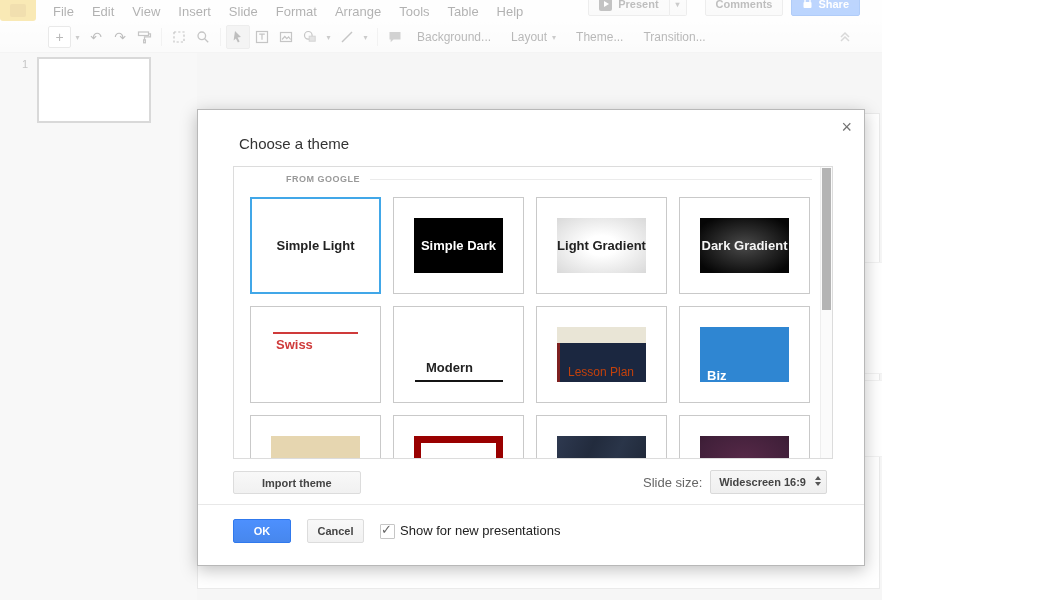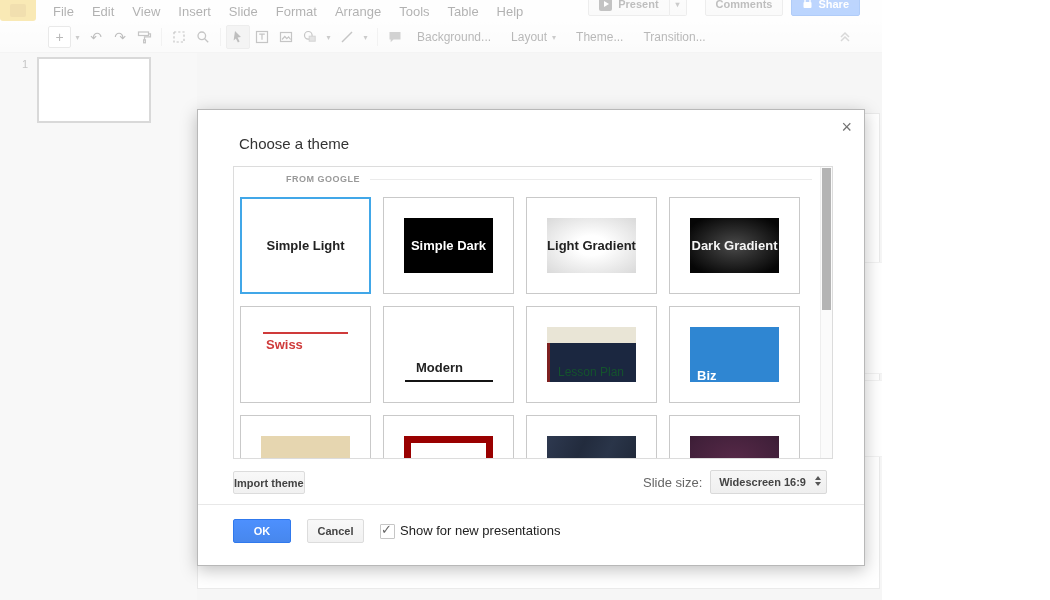--- a/index.html
+++ b/index.html
@@ -55,21 +55,21 @@
   .dlg-title{position:absolute;left:41px;top:25px;font-size:15px;color:#333;}
 
   .theme-list{position:absolute;left:35px;top:56px;width:598px;height:291px;border:1px solid #dcdcdc;
               background:#fff;overflow:hidden;box-sizing:content-box;}
   .section-head{position:absolute;left:10px;right:20px;top:7px;display:flex;align-items:center;padding-left:42px;}
   .section-label{font-size:9px;font-weight:bold;color:#999;letter-spacing:0.5px;}
   .section-rule{flex:1;margin-left:10px;border-top:1px solid #ebebeb;}
   .scrollbar{position:absolute;top:0;right:0;bottom:0;width:11px;background:#fbfbfb;border-left:1px solid #eee;cursor:pointer;}
   .scroll-thumb{position:absolute;left:1px;top:1px;width:9px;height:142px;background:#b4b4b4;cursor:pointer;}
 
-  .theme-grid{position:absolute;left:6px;top:30px;display:grid;grid-template-columns:repeat(4,131px);
+  .theme-grid{position:absolute;left:16px;top:30px;display:grid;grid-template-columns:repeat(4,131px);
               column-gap:13px;row-gap:14px;gap:12px;}
   .thumb{position:relative;width:131px;height:97px;box-sizing:border-box;border:1px solid #c9c9c9;
          background:#fff;padding:20px;cursor:pointer;}
   .thumb.selected{border:2px solid #41a7e8;padding:3px;}
   .thumb-inner{position:relative;width:100%;height:100%;display:flex;align-items:center;justify-content:center;overflow:hidden;}
   .thumb-label{font-size:13px;font-weight:bold;color:#222;white-space:nowrap;}
 
   .t-simple-dark .thumb-inner{background:#000;}
   .t-simple-dark .thumb-label{color:#fff;}
   .t-light-gradient .thumb-inner{background:radial-gradient(ellipse at center,#ffffff 25%,#d9d9d9 100%);}
@@ -78,32 +78,32 @@
   .t-swiss .thumb-inner{display:block;}
   .t-swiss .thumb-inner::before{content:"";position:absolute;left:2px;right:2px;top:5px;height:2px;background:#cf3a3a;}
   .t-swiss .thumb-inner::after{content:"";position:absolute;left:2px;right:2px;top:63px;height:1px;background:#cf3a3a;}
   .t-swiss .thumb-label{position:absolute;left:5px;top:10px;color:#cf3a3a;}
   .t-modern .thumb-inner{display:block;}
   .t-modern .thumb-inner::after{content:"";position:absolute;left:1px;top:53px;width:115px;height:13px;background:#141414;}
   .t-modern .thumb-label{position:absolute;left:12px;top:33px;}
   .t-lesson-plan .thumb-inner{display:block;background:#e9e5d6;}
   .t-lesson-plan .thumb-inner::before{content:"";position:absolute;left:0;top:16px;width:100px;height:57px;
         background:#1b2740;border-left:3px solid #7e2020;}
-  .t-lesson-plan .thumb-label{position:absolute;left:11px;top:38px;color:#14532d;font-weight:normal;font-size:12px;z-index:1;}
+  .t-lesson-plan .thumb-label{position:absolute;left:11px;top:38px;color:#c2410c;font-weight:normal;font-size:12px;z-index:1;}
   .t-biz .thumb-inner{display:block;}
   .t-biz .thumb-inner::before{content:"";position:absolute;left:0;top:0;right:0;height:62px;background:#2f86d2;}
   .t-biz .thumb-label{position:absolute;left:7px;top:41px;color:#fff;z-index:1;}
   .t-tan .thumb-inner{background:#e6d6b0;}
   .t-red-border .thumb-inner{border:7px solid #990000;box-sizing:border-box;}
   .t-spotlight .thumb-inner{background:linear-gradient(115deg,#2e3950 0%,#222b3d 35%,#2a3549 60%,#1c2433 100%);}
   .t-plum .thumb-inner{background:radial-gradient(ellipse at 50% 45%,#572948 0%,#41203a 75%,#381a31 100%);}
 
   .gbtn{font-family:"Liberation Sans",sans-serif;font-size:11px;font-weight:bold;color:#444;
         background:linear-gradient(#f8f8f8,#f1f1f1);border:1px solid #dcdcdc;border-radius:2px;
-        height:23px;padding:0 0;cursor:pointer;}
+        height:23px;padding:0 28px;cursor:pointer;}
   .import-btn{position:absolute;left:35px;top:361px;}
   .ok-btn{position:absolute;left:35px;top:409px;width:58px;height:24px;
           background:linear-gradient(#4d90fe,#4787ed);border:1px solid #3079ed;color:#fff;padding:0;}
   .cancel-btn{position:absolute;left:109px;top:409px;width:57px;height:24px;padding:0;}
 
   .slide-size{position:absolute;right:37px;top:360px;display:flex;align-items:center;gap:8px;}
   .ss-label{font-size:13px;color:#666;}
   .ss-select{position:relative;box-sizing:border-box;height:24px;border:1px solid #d9d9d9;border-radius:2px;
              background:linear-gradient(#f6f6f6,#efefef);display:flex;align-items:center;
              padding:0 20px 0 8px;font-size:11px;font-weight:bold;color:#444;cursor:pointer;}

